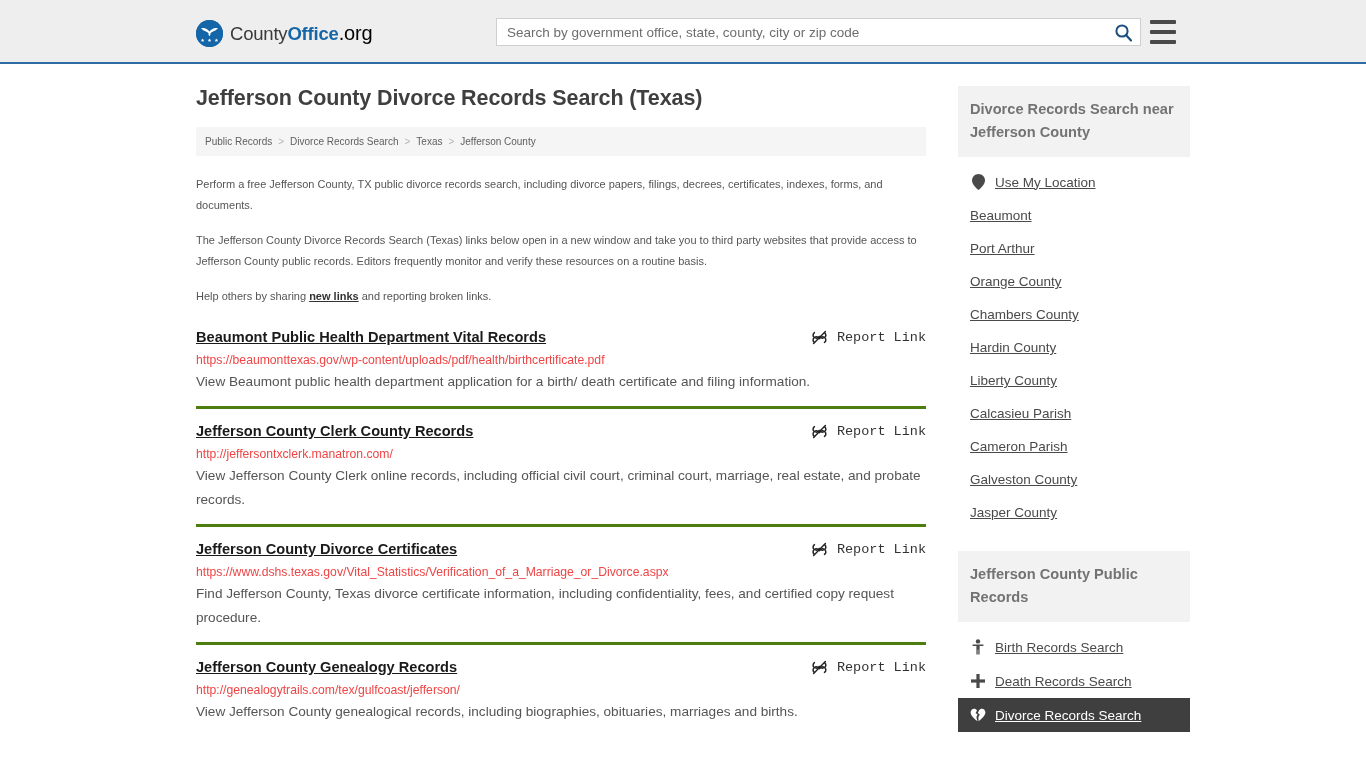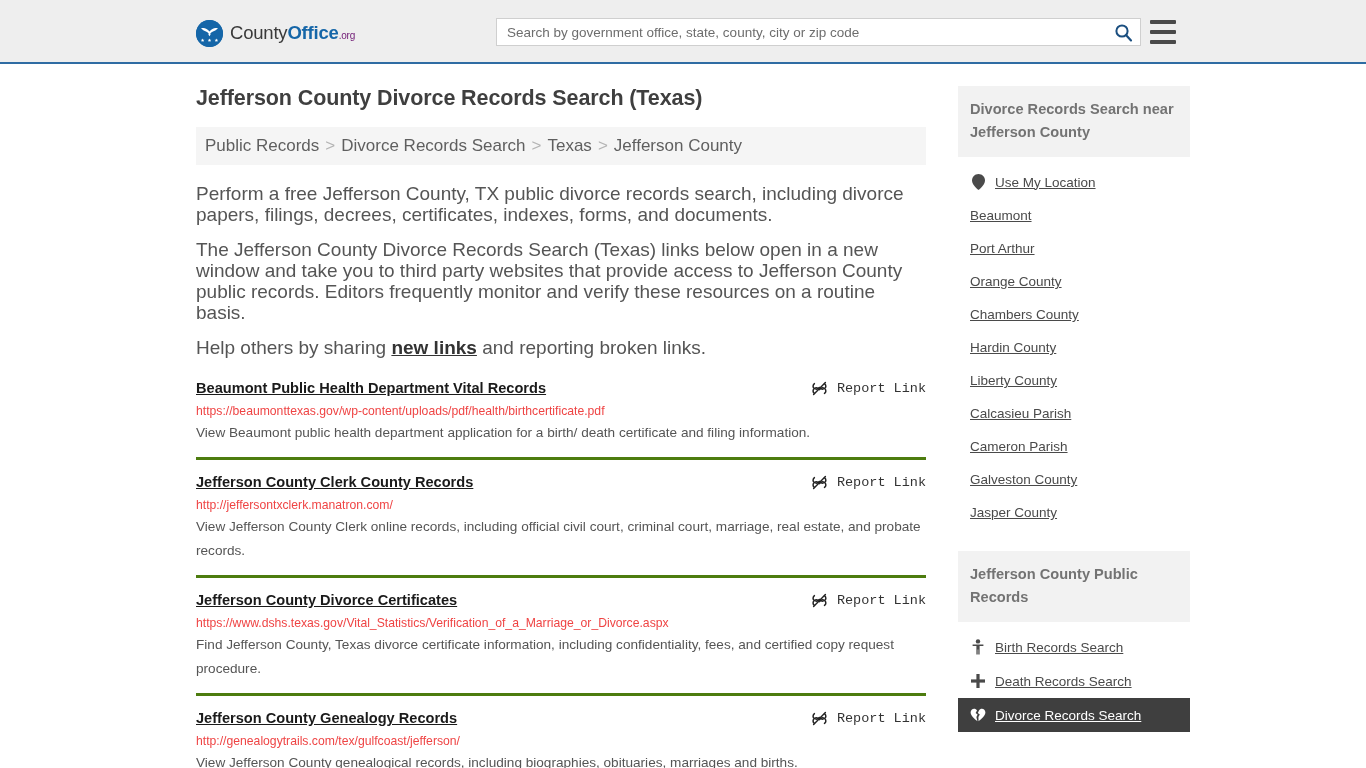--- a/index.html
+++ b/index.html
@@ -40,21 +40,21 @@
   }
   .brand-mark svg { display: block; }
   .brand-text {
     font-size: 18.5px;
     letter-spacing: -0.2px;
     white-space: nowrap;
     line-height: 1;
   }
   .brand-text .c1 { color: #3a3a3a; font-weight: 400; }
   .brand-text .c2 { color: #1566a8; font-weight: 700; }
-  .brand-text .c3 { color: #701a75; font-weight: 400; font-size: 10px; }
+  .brand-text .c3 { color: #000000; font-weight: 400; font-size: 20px; }
 
   .search-wrap {
     position: absolute;
     left: 496px;
     top: 18px;
     width: 645px;
     height: 28px;
     background: #ffffff;
     border: 1px solid #cfcfcf;
     display: flex;
@@ -122,35 +122,35 @@
     font-size: 21.5px;
     font-weight: 700;
     color: #3f3f3f;
     margin: 0 0 16px 0;
     letter-spacing: -0.1px;
   }
 
   .breadcrumb {
     background: #f5f5f5;
     padding: 9px 9px;
-    font-size: 17px;
+    font-size: 10px;
     color: #5f5f5f;
     margin-bottom: 18px;
   }
   .breadcrumb a {
     color: #5f5f5f;
     text-decoration: none;
   }
   .breadcrumb .sep {
     color: #b4b4b4;
     margin: 0 6px;
   }
 
   .intro p {
-    font-size: 19px;
+    font-size: 11px;
     line-height: 21px;
     color: #555555;
     margin: 0 0 14px 0;
   }
   .intro p:last-child { margin-bottom: 0; }
   .intro a {
     color: #333;
     text-decoration: underline;
     font-weight: 600;
   }

